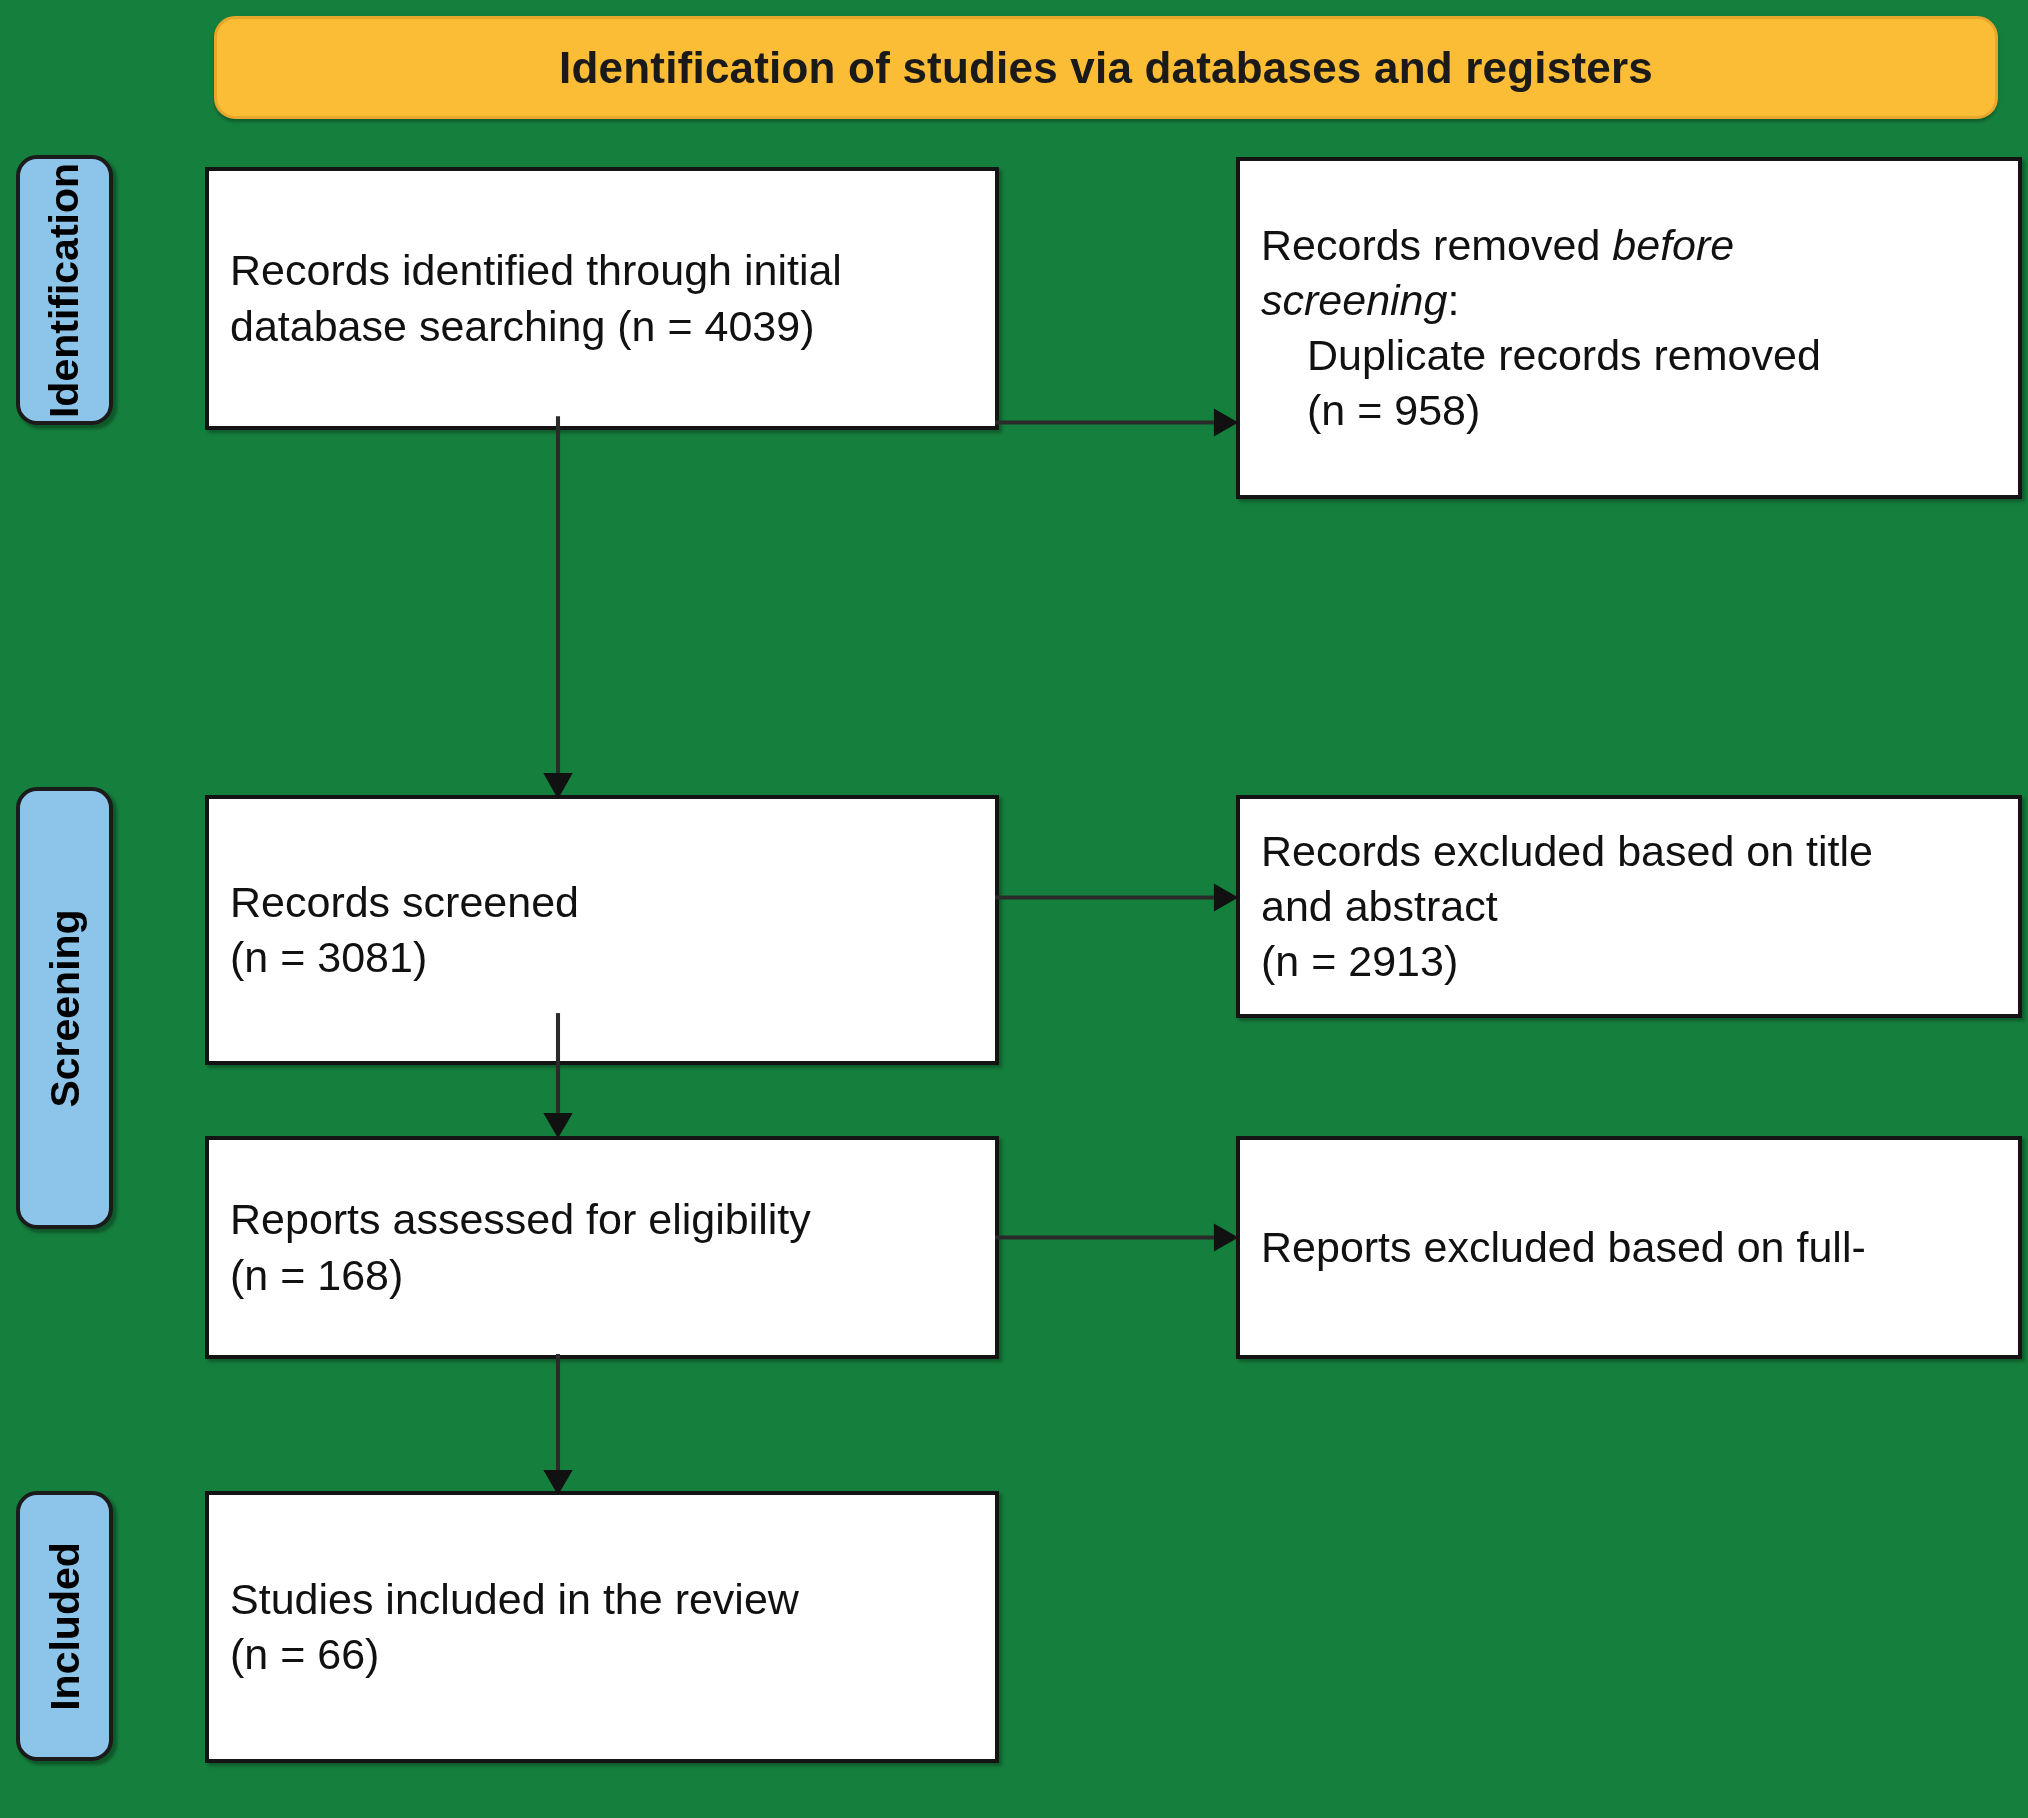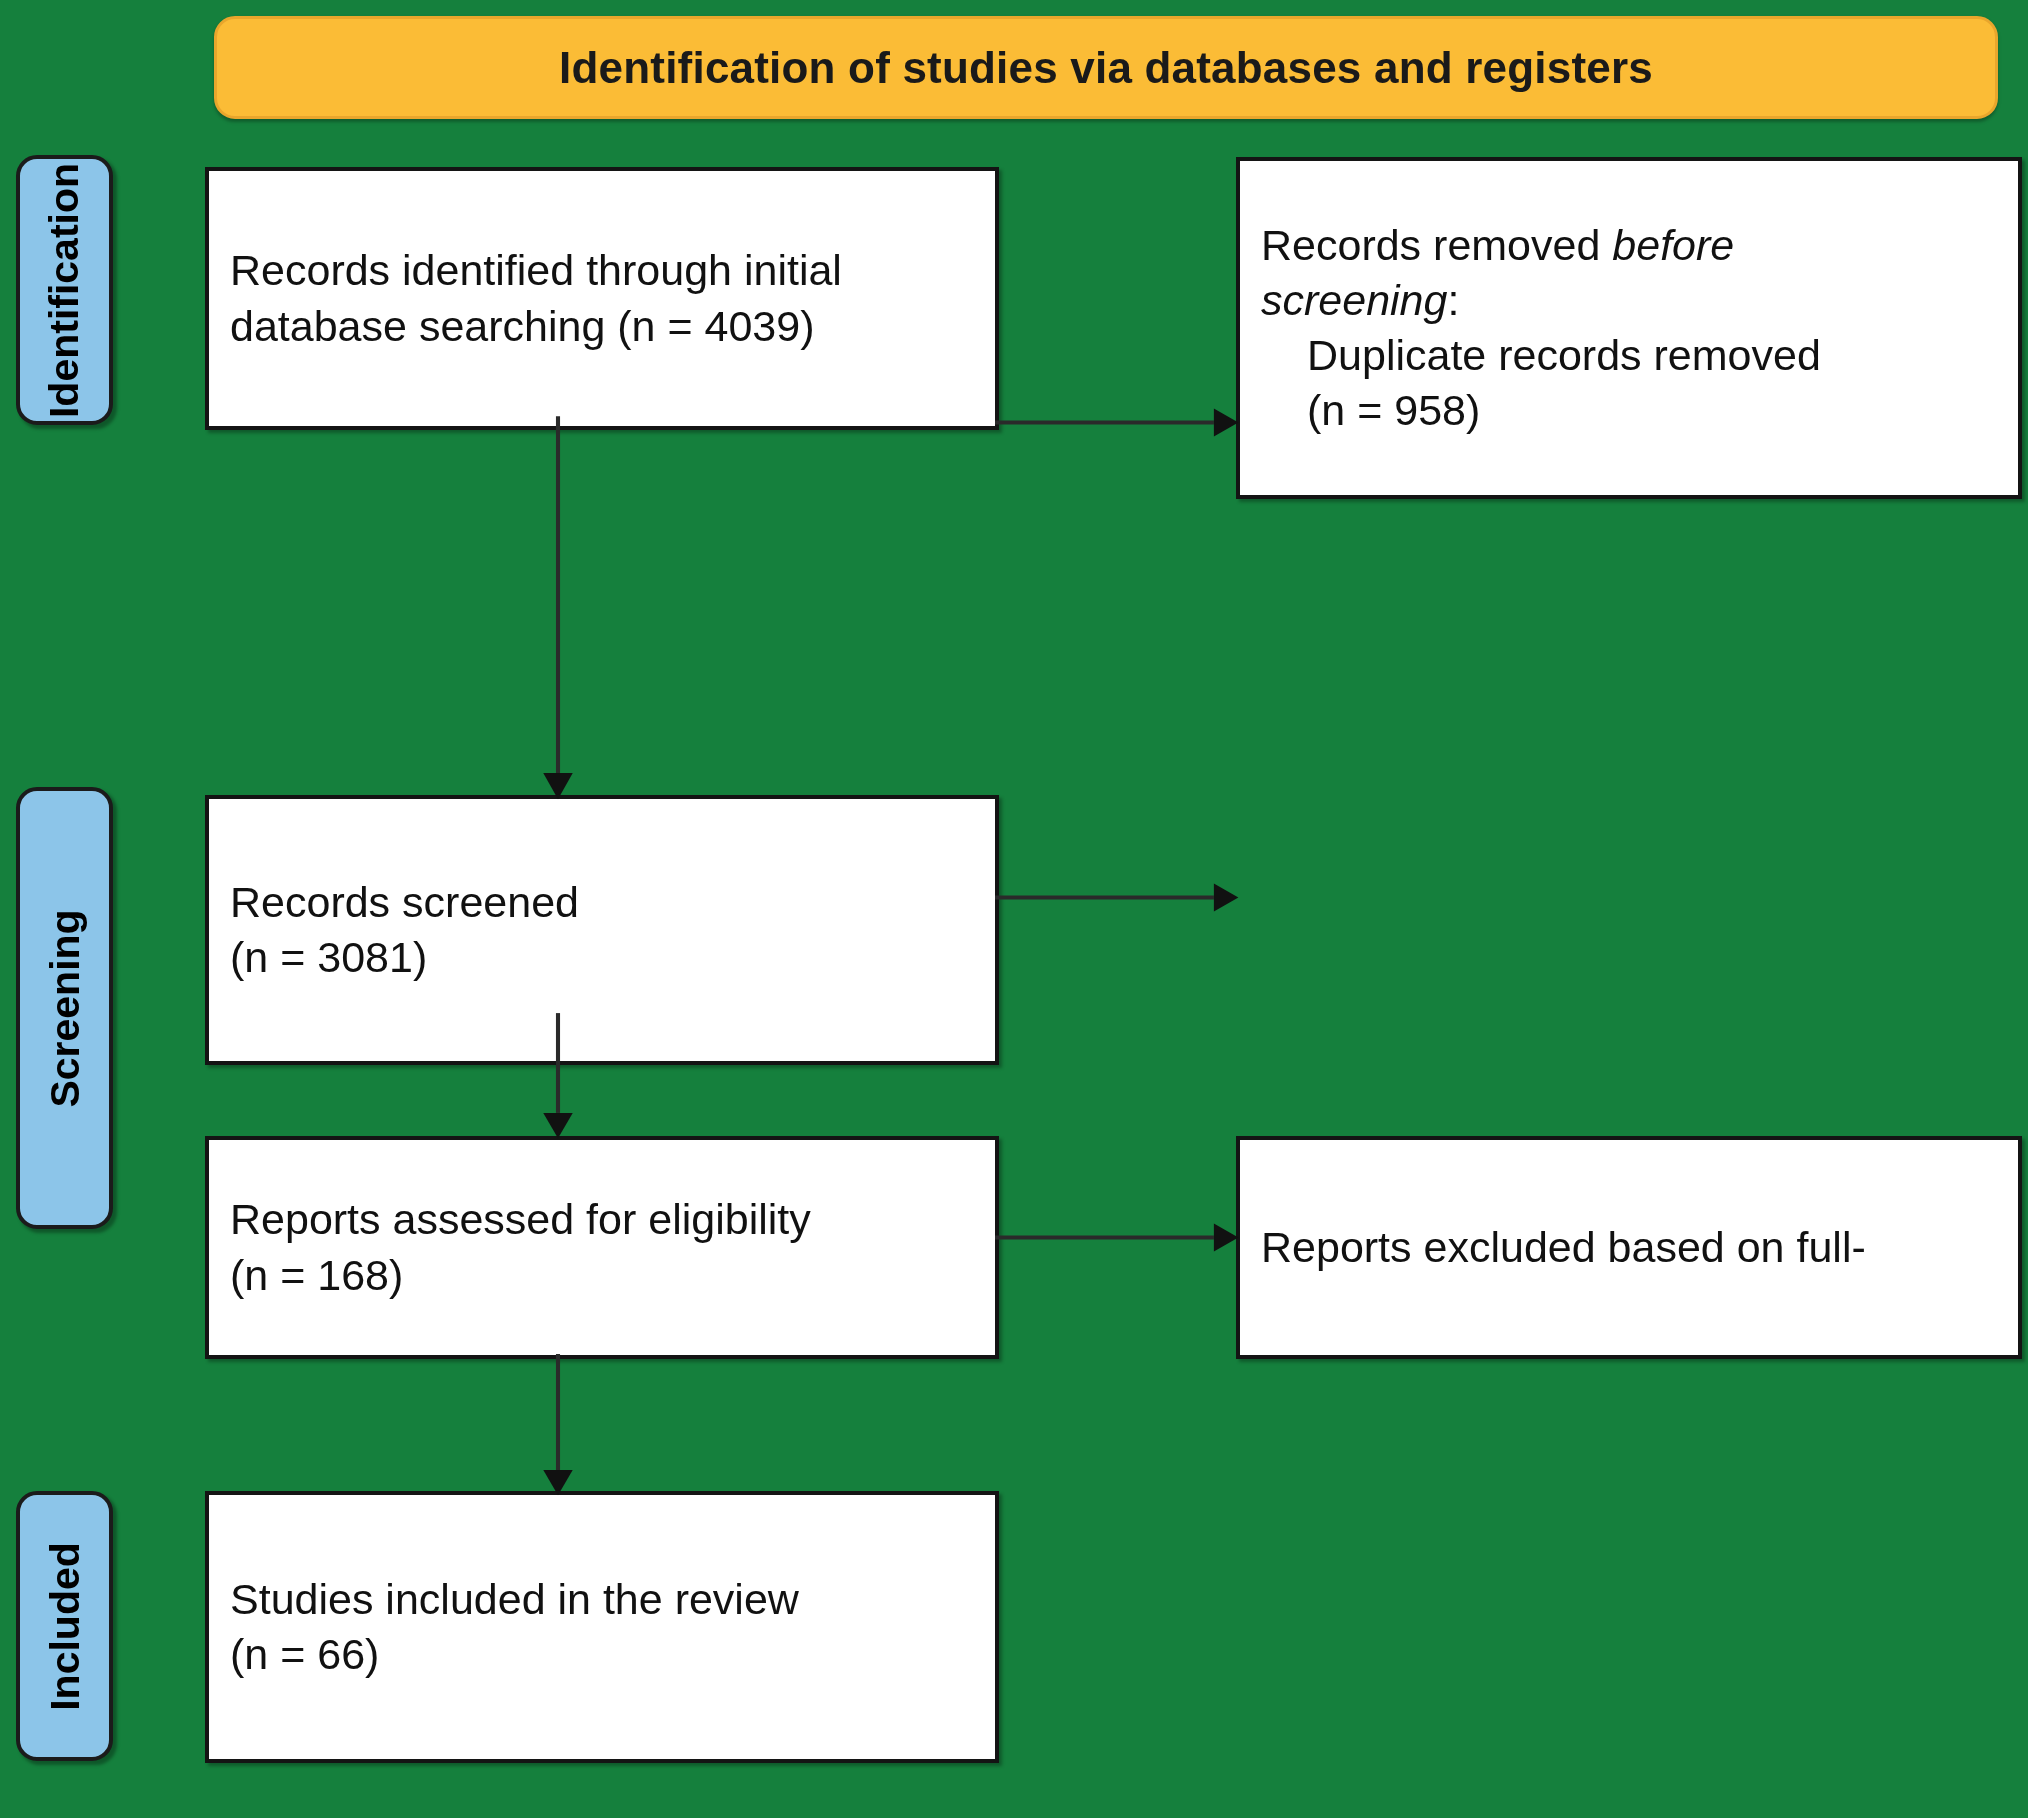--- a/index.html
+++ b/index.html
@@ -163,20 +163,27 @@
 
   <div class="flow-box" id="box-removed">
     <div class="flow-text">
       <span>Records removed </span><em>before</em><br>
       <em>screening</em><span>:</span><br>
       <span class="indent">Duplicate records removed</span>
       <span class="indent">(n = 958)</span>
     </div>
   </div>
 
+  <div class="flow-box" id="box-excluded-title">
+    <div class="flow-text">
+      <span>Records excluded based on title</span><br>
+      <span>and abstract</span><br>
+      <span>(n = 2913)</span>
+    </div>
+  </div>
 
   <div class="flow-box" id="box-excluded-full">
     <div class="flow-text">
       <span>Reports excluded based on full-</span><br>
     </div>
   </div>
 
   <div class="conn" id="arrow-identified-removed">
     <svg width="245" height="33" viewBox="0 0 300 40">
       <line x1="0" y1="20" x2="268" y2="20" stroke="#2a2a2a" stroke-width="5"></line>

